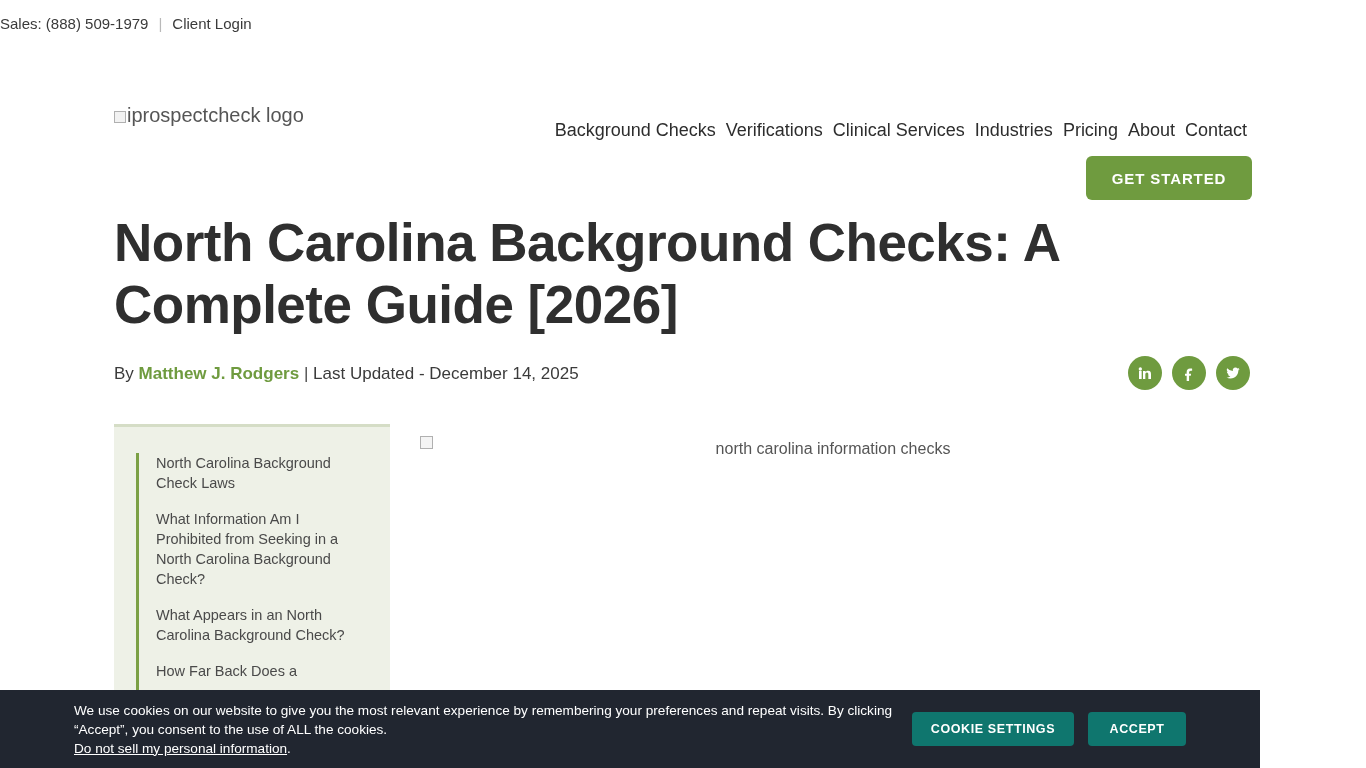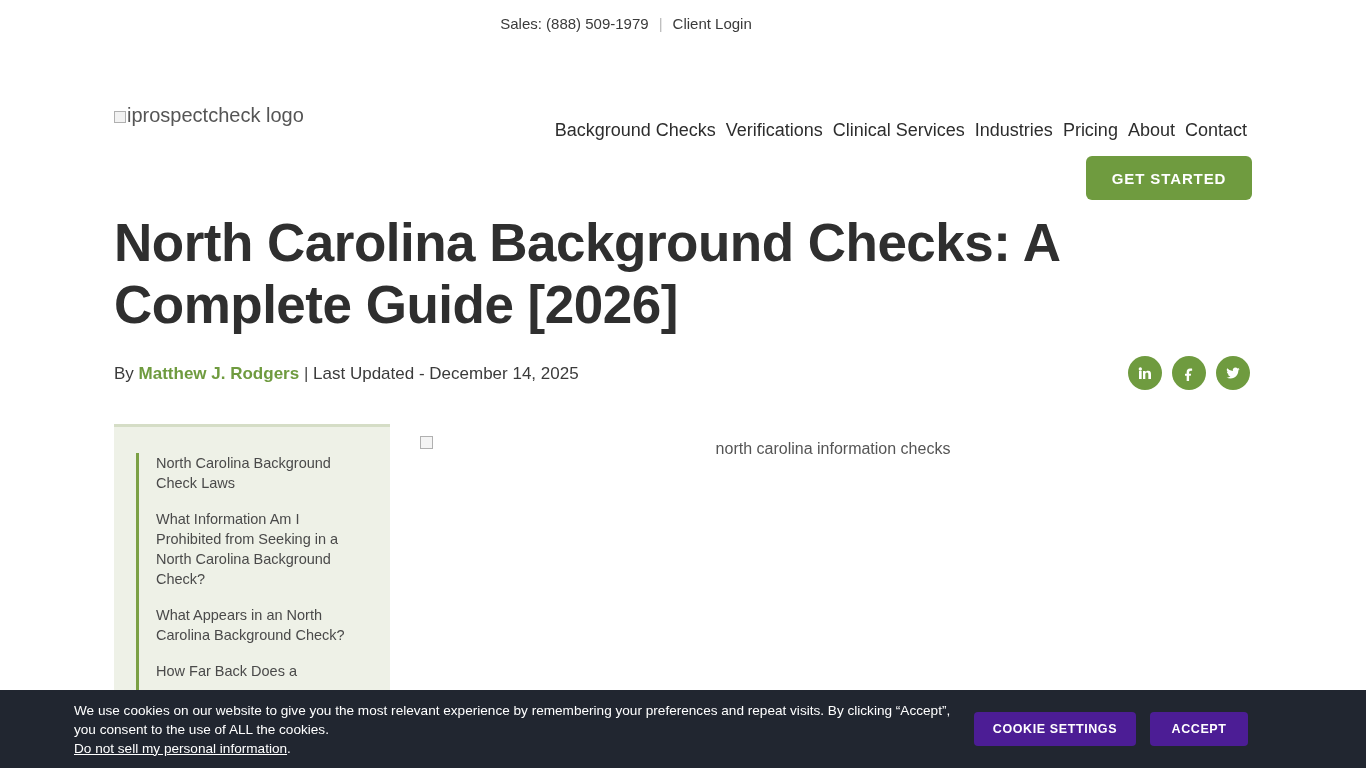--- a/index.html
+++ b/index.html
@@ -12,21 +12,21 @@
     background: #ffffff;
     font-family: "Liberation Sans", sans-serif;
     color: #333333;
   }
 
   
   .topbar {
     height: 46px;
     display: flex;
     align-items: center;
-    justify-content: center;
+    justify-content: flex-start;
     padding: 0 114px 0 0;
     font-size: 15px;
     color: #3a3a3a;
   }
   .topbar a { color: #3a3a3a; text-decoration: none; }
   .topbar .sep { margin: 0 10px; color: #b9b9b9; }
 
   
   .header {
     position: relative;
@@ -186,21 +186,21 @@
     transform: translateX(-50%);
     top: 12px;
     white-space: nowrap;
   }
 
   
   .cookie {
     position: absolute;
     left: 0;
     bottom: 0;
-    width: 1366px;
+    width: 1260px;
     height: 78px;
     background: #212630;
     color: #ffffff;
     display: flex;
     align-items: center;
     padding: 0 74px;
   }
   .cookie-text {
     flex: 1;
     font-size: 13.6px;
@@ -210,21 +210,21 @@
   .cookie-text a {
     color: #ffffff;
     text-decoration: underline;
   }
   .cookie-actions {
     display: flex;
     gap: 14px;
     align-items: center;
   }
   .cookie-btn {
-    background: #4c1d95;
+    background: #0f766e;
     color: #ffffff;
     border: none;
     border-radius: 4px;
     height: 34px;
     font-size: 12.5px;
     font-weight: bold;
     letter-spacing: 0.6px;
     cursor: pointer;
     font-family: "Liberation Sans", sans-serif;
   }

